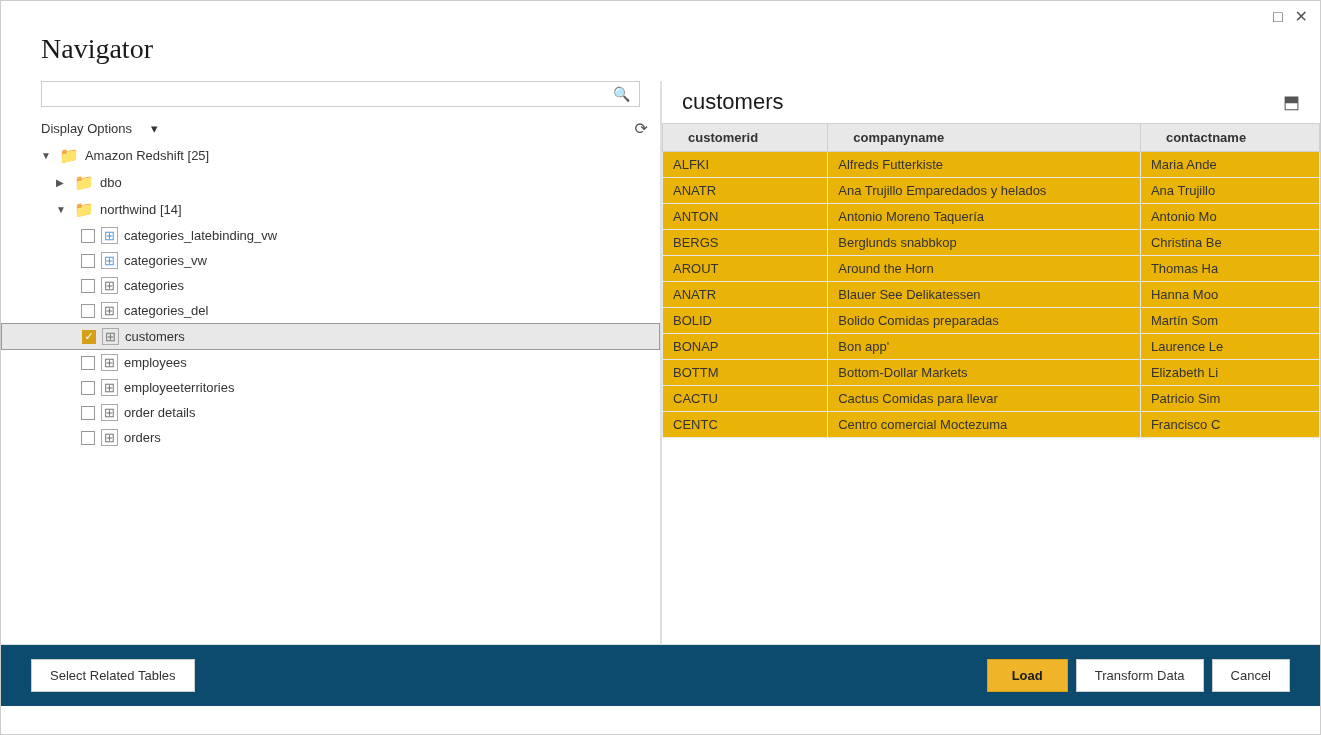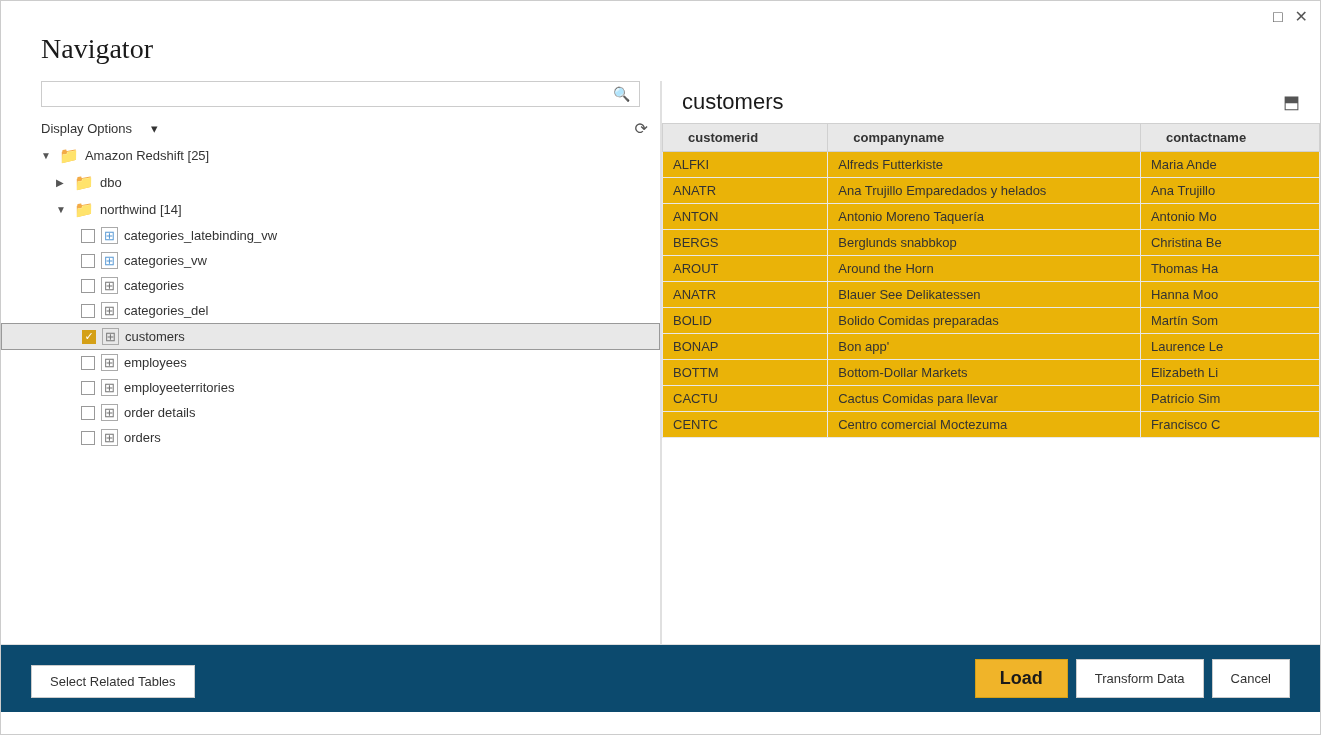--- a/index.html
+++ b/index.html
@@ -246,21 +246,21 @@
     }
 
     .action-buttons {
       display: flex;
       gap: 8px;
     }
     .btn-load {
       background: #f0b429;
       border: 1px solid #d4a017;
       padding: 8px 24px;
-      font-size: 18px;
+      font-size: 13px;
       font-weight: 600;
       cursor: pointer;
       color: #1a1a1a;
     }
     .btn-transform {
       background: #fff;
       border: 1px solid #ccc;
       padding: 4px 18px;
       font-size: 13px;
       cursor: pointer;

